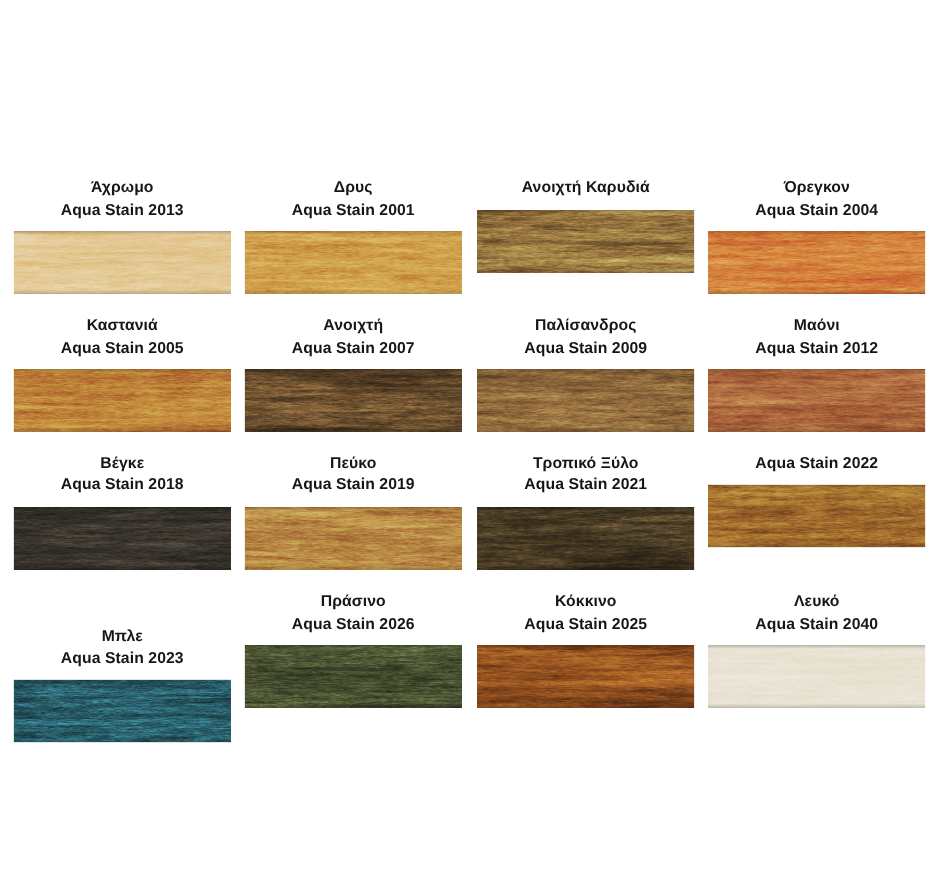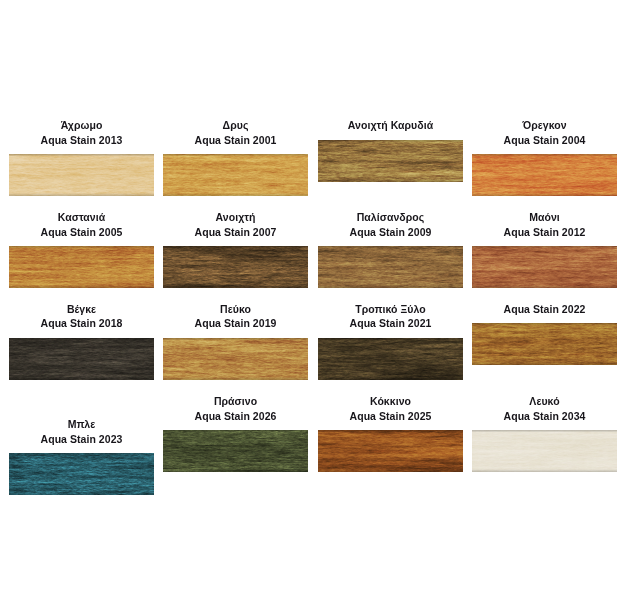--- a/index.html
+++ b/index.html
@@ -947,21 +947,21 @@
           <rect width="145" height="42" filter="url(#wg14A)" opacity="0.27549999999999997" style="mix-blend-mode:overlay"></rect>
           <rect width="145" height="42" filter="url(#wg14B)" opacity="0.24649999999999997" style="mix-blend-mode:overlay"></rect>
           <rect width="145" height="42" filter="url(#wg14C)" opacity="0.21749999999999997" style="mix-blend-mode:overlay"></rect>
           <rect width="145" height="42" filter="url(#wg14D)" opacity="0.1595" style="mix-blend-mode:overlay"></rect>
           <rect width="145" height="42" fill="url(#wg14edge)"></rect>
         </svg>
       </div>
   </div>
   <div class="cell" style="left:472px;top:394.2px">
     <div class="label">Λευκό</div>
-    <div class="label">Aqua Stain 2034</div>
+    <div class="label">Aqua Stain 2040</div>
     <div class="swatch">
         <svg width="145" height="42" viewBox="0 0 145 42">
           <defs>
             <filter id="wg15A" x="0" y="0" width="100%" height="100%" color-interpolation-filters="sRGB">
               <feTurbulence type="fractalNoise" baseFrequency="0.005 0.07" numOctaves="3" seed="69" result="t"></feTurbulence>
               <feColorMatrix in="t" type="matrix" values="0.34 0.34 0.34 0 0  0.34 0.34 0.34 0 0  0.34 0.34 0.34 0 0  0 0 0 0 1" result="g"></feColorMatrix>
               <feComponentTransfer in="g" result="c">
                 <feFuncR type="linear" slope="1.9" intercept="-0.44999999999999996"></feFuncR>
                 <feFuncG type="linear" slope="1.9" intercept="-0.44999999999999996"></feFuncG>
                 <feFuncB type="linear" slope="1.9" intercept="-0.44999999999999996"></feFuncB>

